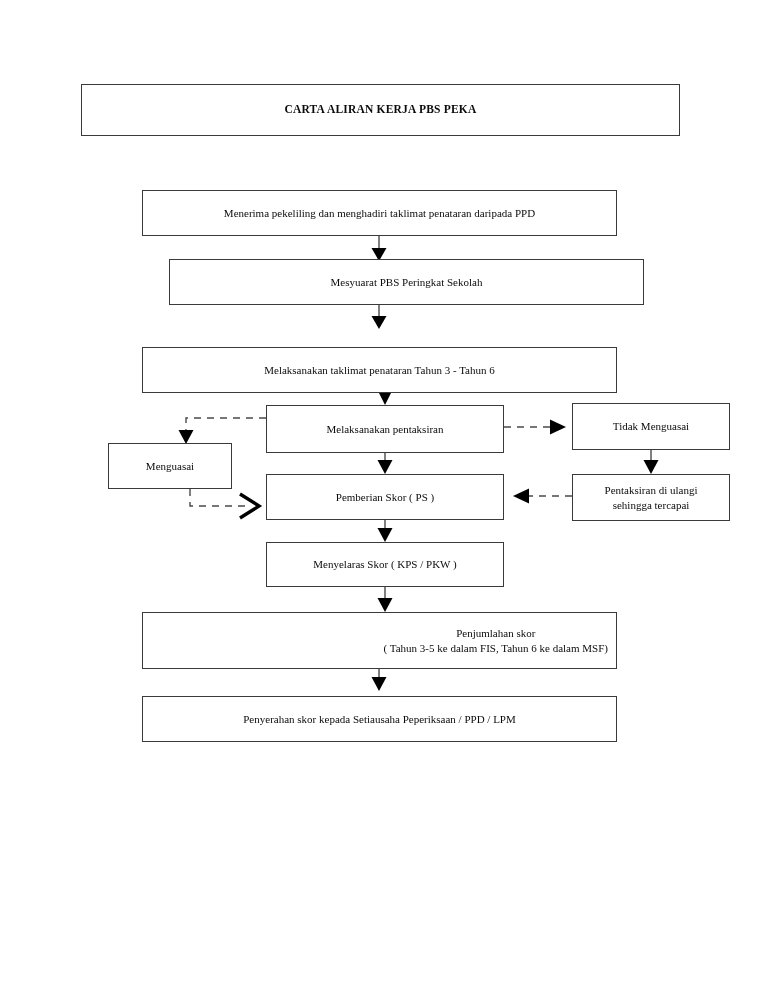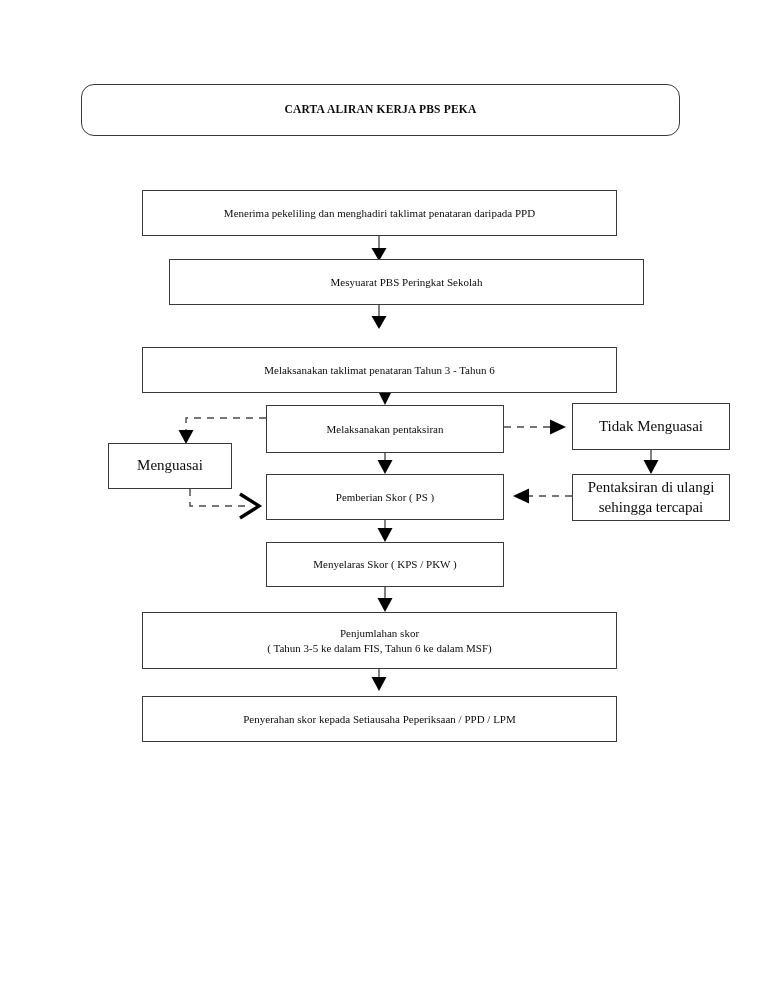--- a/index.html
+++ b/index.html
@@ -37,21 +37,21 @@
   }
   .node-title {
     font-weight: bold;
     font-size: 11.5px;
     letter-spacing: 0.2px;
   }
   .node-proc {
     font-size: 11px;
   }
   .node-small {
-    font-size: 15px;
+    font-size: 11px;
   }
   .node-label {
     display: block;
     padding: 0 8px;
     white-space: pre-line;
   }
   svg.links {
     position: absolute;
     left: 0;
     top: 0;
@@ -145,21 +145,21 @@
       <polygon class="tri" points="377.5,598 392.5,598 385,612"></polygon>
     </g>
 
     <g>
       <line class="solid-line" x1="379" y1="669" x2="379" y2="679"></line>
       <polygon class="tri" points="371.5,677 386.5,677 379,691"></polygon>
     </g>
 
   </svg>
 
-  <div class="node node-title" style="left:81px; top:84px; width:599px; height:52px;border-radius:13px;">
+  <div class="node node-title" style="left:81px; top:84px; width:599px; height:52px;">
     <span class="node-label">CARTA ALIRAN KERJA PBS PEKA</span>
   </div>
 
   <div class="node node-proc" style="left:142px; top:190px; width:475px; height:46px;">
     <span class="node-label">Menerima pekeliling dan menghadiri taklimat penataran daripada PPD</span>
   </div>
 
   <div class="node node-proc" style="left:142px; top:259px; width:475px; height:46px;margin-left:27px;">
     <span class="node-label">Mesyuarat PBS Peringkat Sekolah</span>
   </div>
@@ -186,21 +186,21 @@
 
   <div class="node node-small" style="left:572px; top:474px; width:158px; height:47px;">
     <span class="node-label">Pentaksiran di ulangi
 sehingga tercapai</span>
   </div>
 
   <div class="node node-proc" style="left:266px; top:542px; width:238px; height:45px;">
     <span class="node-label">Menyelaras Skor ( KPS / PKW )</span>
   </div>
 
-  <div class="node node-proc" style="left:142px; top:612px; width:475px; height:57px;">
+  <div class="node node-proc" style="left:142px; top:612px; width:475px; height:57px;justify-content:flex-end;">
     <span class="node-label">Penjumlahan skor
 ( Tahun 3-5 ke dalam FIS, Tahun 6 ke dalam MSF)</span>
   </div>
 
   <div class="node node-proc" style="left:142px; top:696px; width:475px; height:46px;">
     <span class="node-label">Penyerahan skor kepada Setiausaha Peperiksaan / PPD / LPM</span>
   </div>
 
 </div>
 

